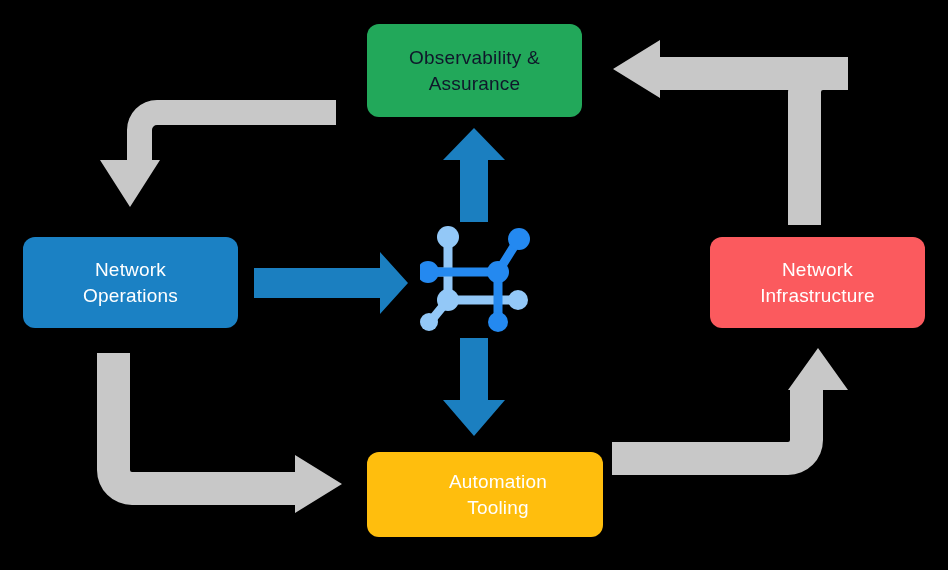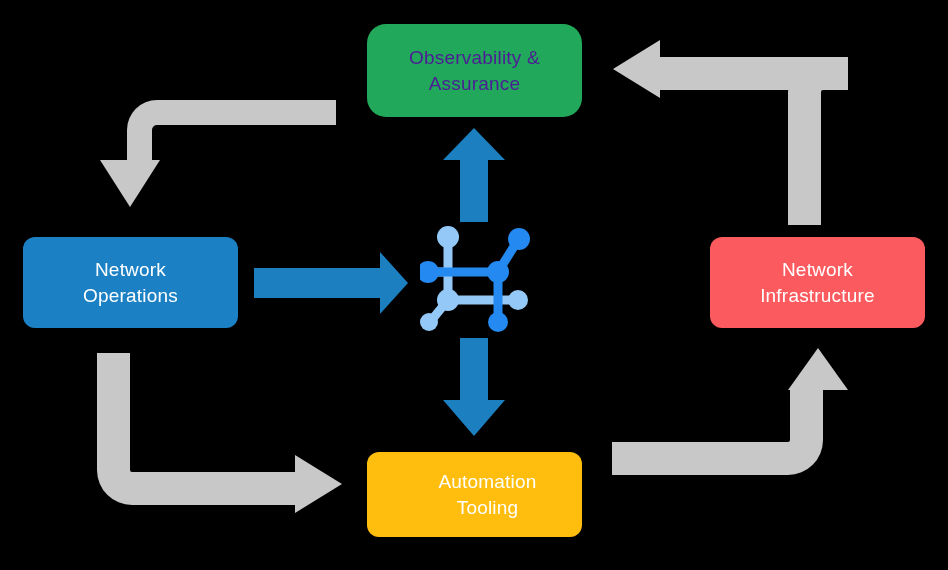--- a/index.html
+++ b/index.html
@@ -51,21 +51,21 @@
   #box-observability {
     left: 367px; top: 24px; width: 215px; height: 93px;
   }
   #box-operations {
     left: 23px; top: 237px; width: 215px; height: 91px;
   }
   #box-infrastructure {
     left: 710px; top: 237px; width: 215px; height: 91px;
   }
   #box-automation {
-    left: 367px; top: 452px; width: 215px; height: 85px; padding-left: 36px;
+    left: 367px; top: 452px; width: 236px; height: 85px; padding-left: 36px;
   }
   #center-icon {
     position: absolute;
     left: 420px; top: 222px;
     width: 110px; height: 110px;
     z-index: 6;
   }
 </style>
 </head>
 <body>
@@ -116,21 +116,21 @@
     </g>
 
     <g fill="#2489f0">
       <circle cx="8" cy="50" r="11"></circle>
       <circle cx="78" cy="50" r="11"></circle>
       <circle cx="99" cy="17" r="11"></circle>
       <circle cx="78" cy="100" r="10"></circle>
     </g>
   </svg>
 
-  <div class="node-box" id="box-observability" style="background: rgb(34, 168, 90); color: #4c1d95; border-radius: 19px;">
+  <div class="node-box" id="box-observability" style="background: rgb(34, 168, 90); color: #0f172a;">
     <span class="node-label">Observability &amp;
 Assurance</span>
   </div>
 
   <div class="node-box" id="box-operations" style="background: rgb(27, 129, 196); color: rgb(255, 255, 255);">
     <span class="node-label">Network
 Operations</span>
   </div>
 
   <div class="node-box" id="box-infrastructure" style="background: rgb(251, 90, 94); color: rgb(255, 255, 255);">

